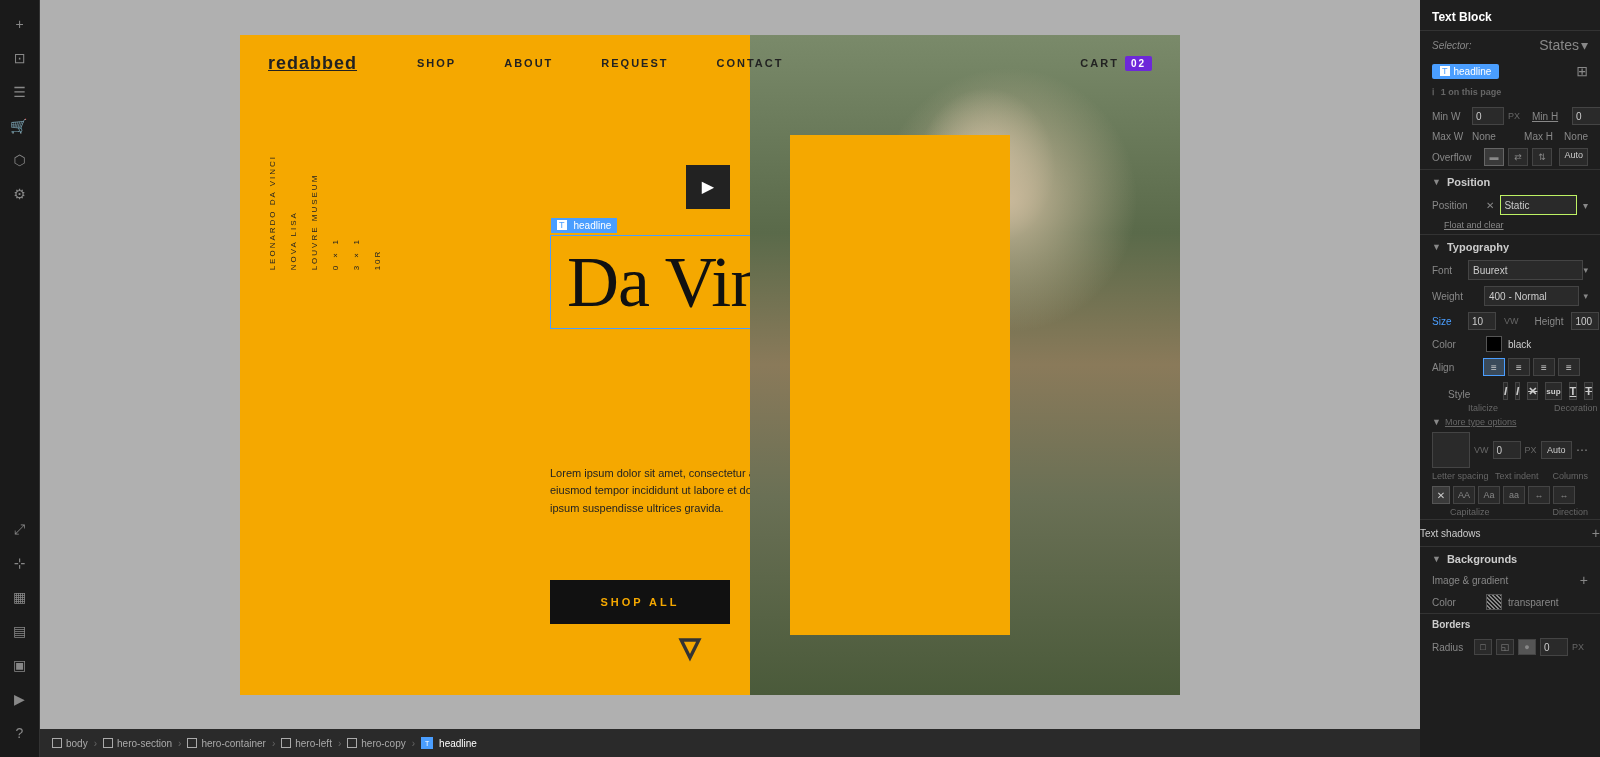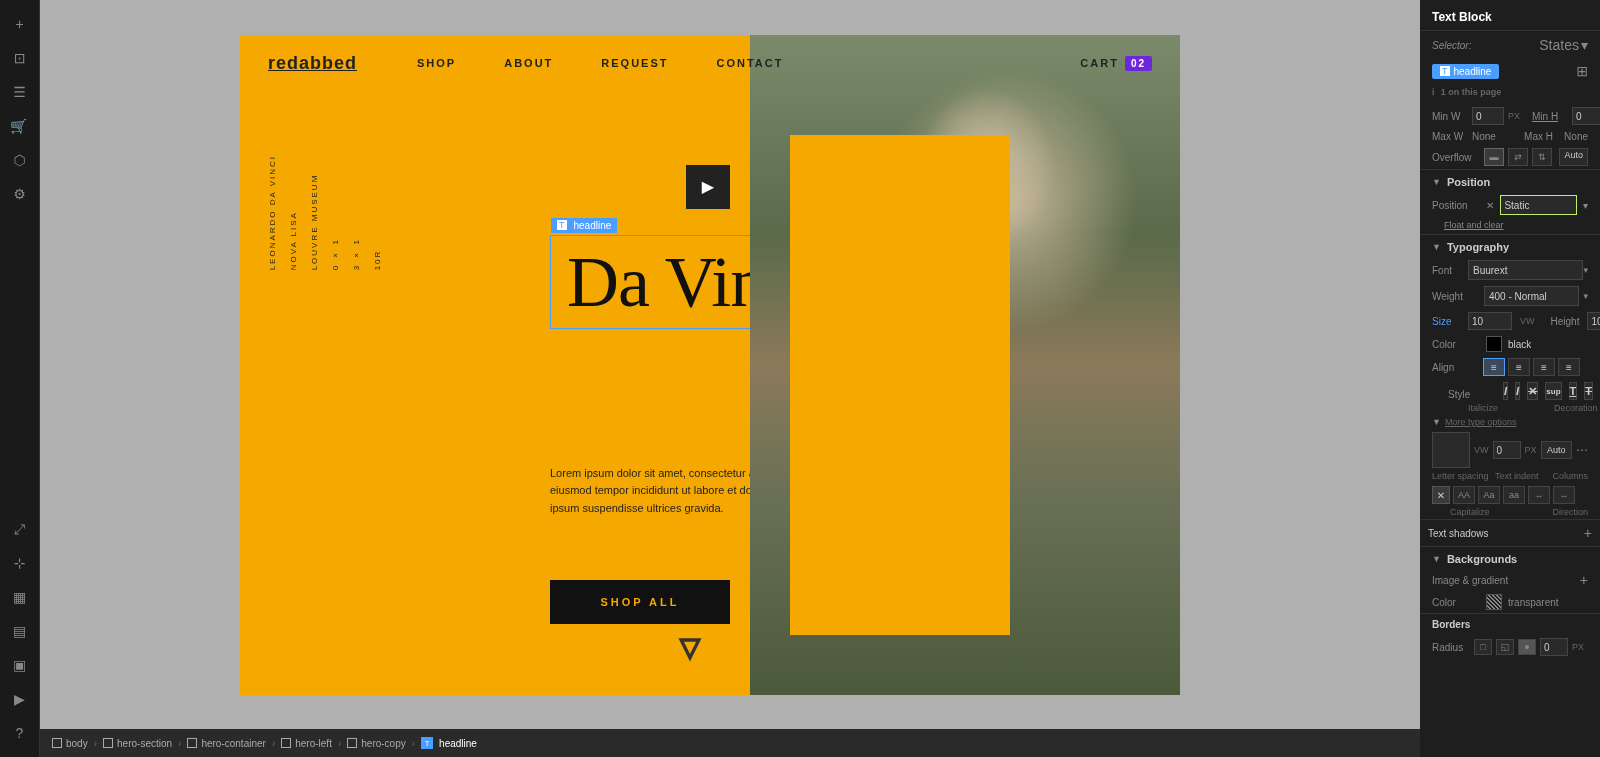--- a/index.html
+++ b/index.html
@@ -426,21 +426,21 @@
     }
 
     .size-row {
       display: flex;
       align-items: center;
       padding: 3px 12px;
       gap: 8px;
     }
     .size-label { color: #4a9eff; font-size: 10px; min-width: 28px; }
     .size-input {
-      width: 44px;
+      width: 28px;
       background: #2a2a2a;
       border: 1px solid #444;
       color: #ccc;
       font-size: 10px;
       padding: 1px 3px;
       height: 18px;
     }
     .size-unit { color: #666; font-size: 9px; }
     .size-label2 { color: #4a9eff; font-size: 10px; margin-left: 4px; }
     .size-input2 {
@@ -599,21 +599,21 @@
       align-items: center;
       justify-content: center;
       cursor: pointer;
       color: #ccc;
       font-size: 10px;
     }
 
     .text-shadows-row {
       display: flex;
       align-items: center;
-      padding: 5px 8px;
+      padding: 5px 0;
       gap: 4px;
       border-top: 1px solid #333;
       justify-content: center;
     }
     .text-shadows-label { color: #ccc; font-size: 10px; flex: 1; }
     .ts-add-btn { color: #888; font-size: 14px; cursor: pointer; }
 
     .bg-color-row {
       display: flex;
       align-items: center;

